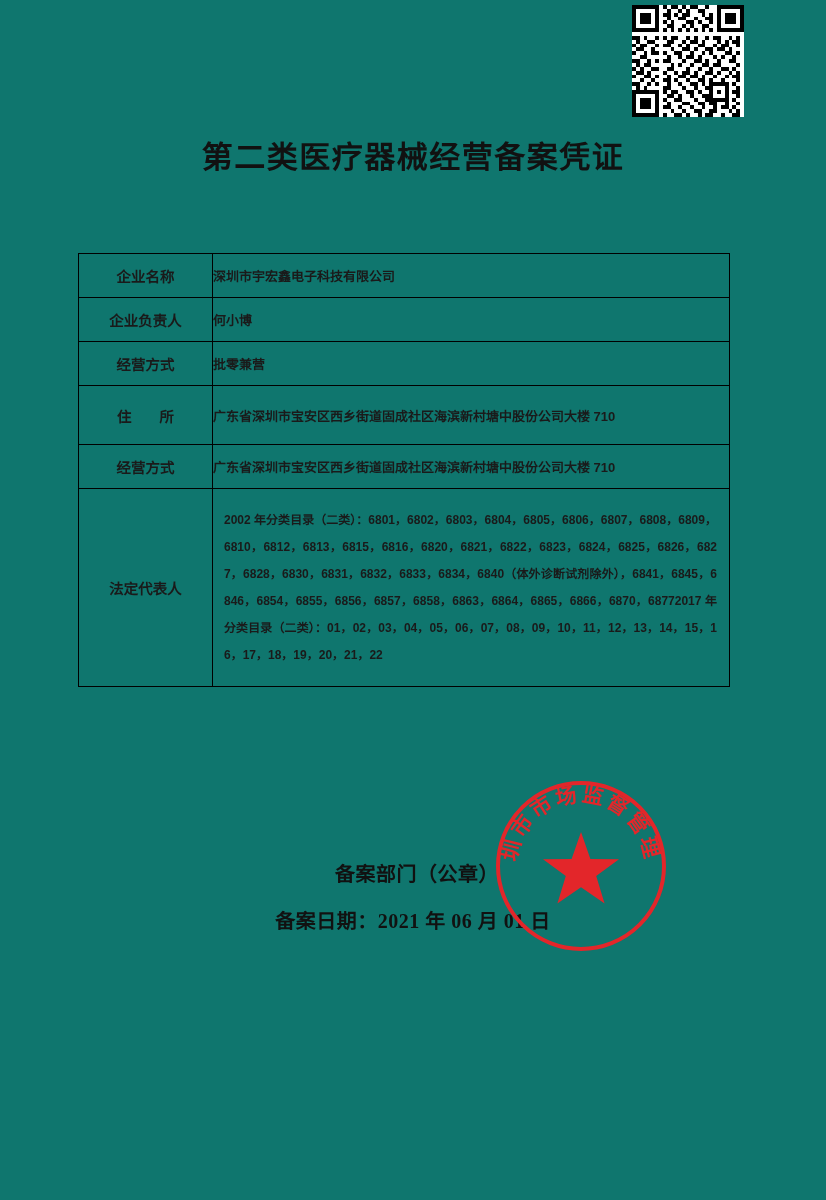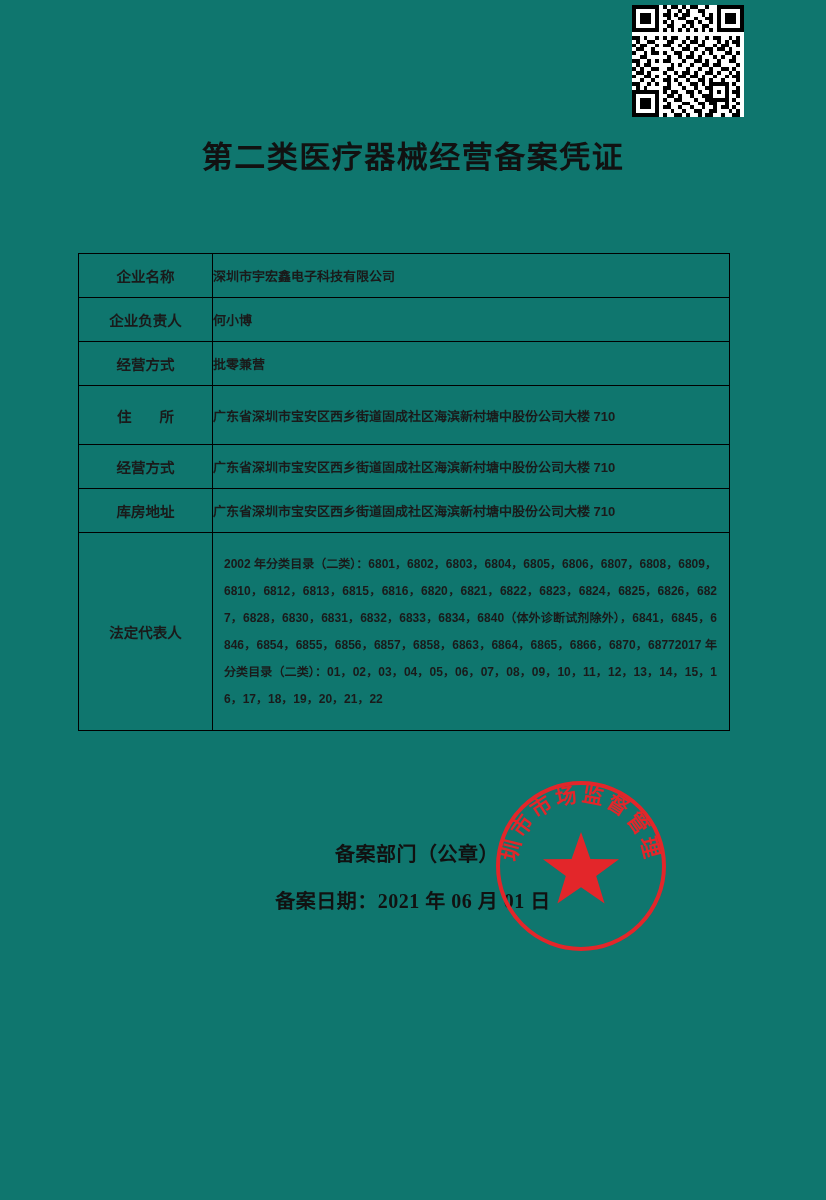--- a/index.html
+++ b/index.html
@@ -133,20 +133,21 @@
     font-family: "Liberation Serif", "DejaVu Serif", serif;
     font-size: 20px;
     font-weight: 700;
     color: #111111;
     white-space: nowrap;
     letter-spacing: 0.5px;
   }
   .footer-line.dept {
     padding-left: 8px;
     margin-bottom: 18px;
+    margin-top: 20px;
   }
   .footer-line.date {
     padding-left: 0;
   }
 
   
   .seal {
     position: absolute;
     left: 495px;
     top: 780px;
@@ -416,24 +417,20 @@
         <td class="cell-value">批零兼营</td>
       </tr>
       <tr class="r-tall">
         <td class="cell-label spaced"><span>住</span><span class="gap"></span><span>所</span></td>
         <td class="cell-value">广东省深圳市宝安区西乡街道固成社区海滨新村塘中股份公司大楼 710</td>
       </tr>
       <tr class="r-std">
         <td class="cell-label">经营方式</td>
         <td class="cell-value">广东省深圳市宝安区西乡街道固成社区海滨新村塘中股份公司大楼 710</td>
       </tr>
-      <tr class="r-std">
-        <td class="cell-label">库房地址</td>
-        <td class="cell-value">广东省深圳市宝安区西乡街道固成社区海滨新村塘中股份公司大楼 710</td>
-      </tr>
       <tr class="r-scope">
         <td class="cell-label">法定代表人</td>
         <td>
           <div class="scope-text">2002 年分类目录（二类）：6801，6802，6803，6804，6805，6806，6807，6808，6809，6810，6812，6813，6815，6816，6820，6821，6822，6823，6824，6825，6826，6827，6828，6830，6831，6832，6833，6834，6840（体外诊断试剂除外），6841，6845，6846，6854，6855，6856，6857，6858，6863，6864，6865，6866，6870，68772017 年分类目录（二类）：01，02，03，04，05，06，07，08，09，10，11，12，13，14，15，16，17，18，19，20，21，22</div>
         </td>
       </tr>
     </tbody>
   </table>
 
   <div class="footer">

